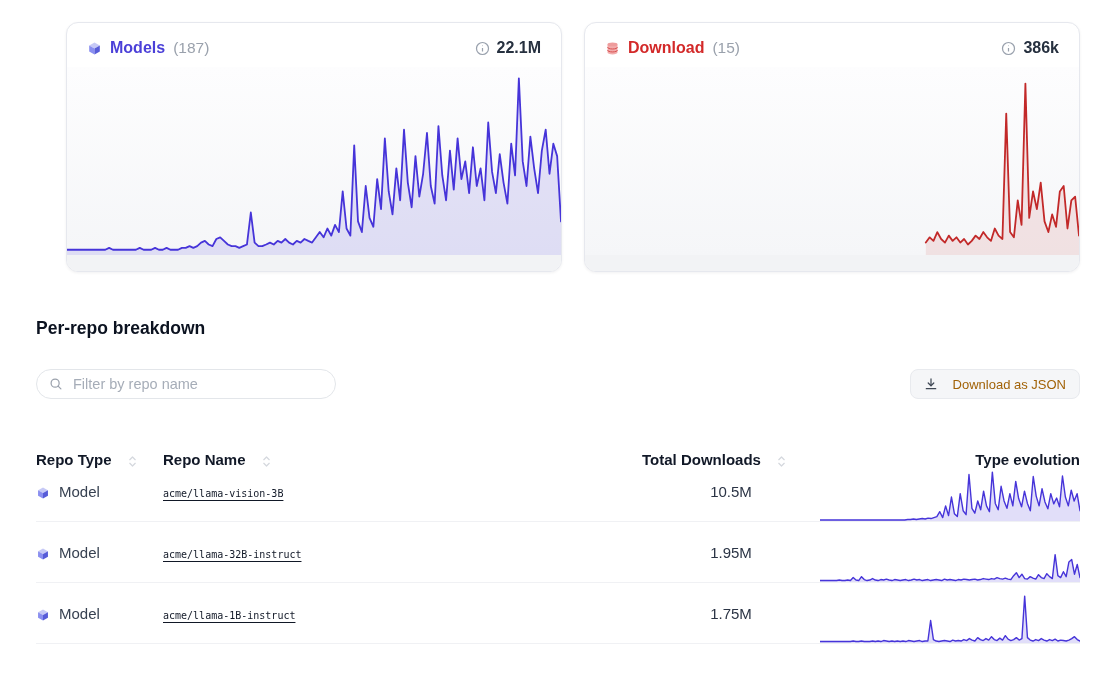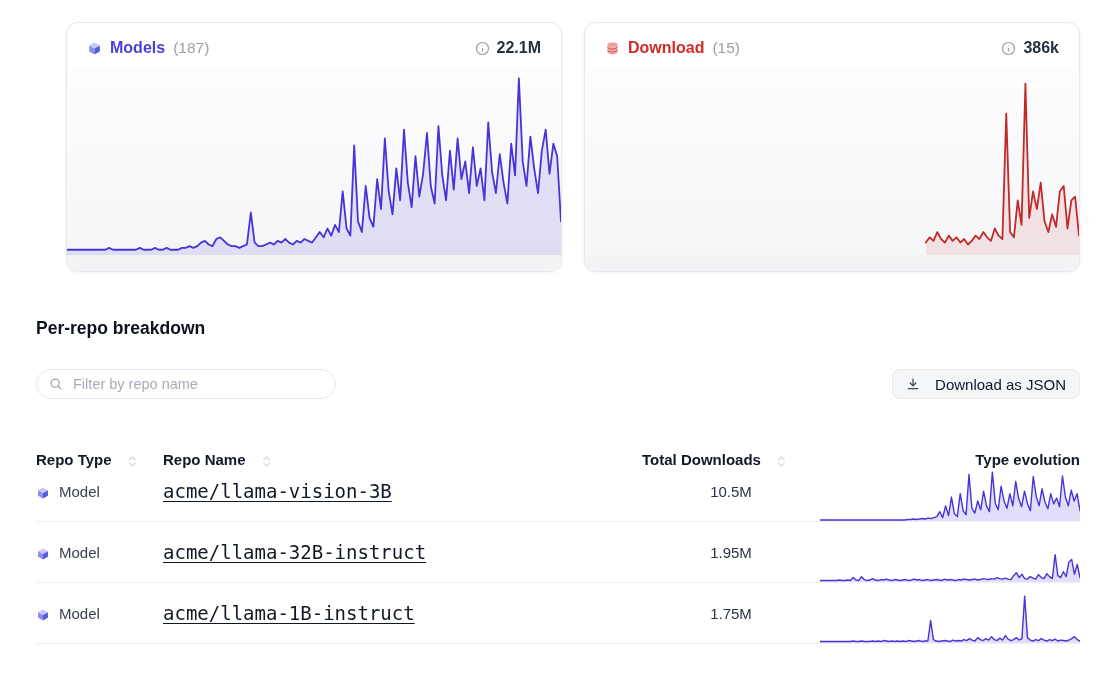--- a/index.html
+++ b/index.html
@@ -24,31 +24,31 @@
   
   .section-title{margin:46px 0 0;font-size:17.5px;font-weight:700;color:#0b1220;}
 
   
   .toolbar{margin-top:30px;display:flex;justify-content:space-between;align-items:center;}
   .filter{display:flex;align-items:center;gap:8px;width:300px;height:30px;border:1px solid #e3e6ea;
           border-radius:999px;padding:0 12px;box-sizing:border-box;background:#fff;}
   .filter input{border:none;outline:none;flex:1;font-size:14.5px;color:#374151;background:transparent;font-family:inherit;}
   .filter input::placeholder{color:#a6adb8;}
   .dl-btn{display:flex;align-items:center;gap:15px;height:30px;padding:0 13px;border-radius:8px;
-          border:1px solid #e8eaee;background:#f5f6f8;font-size:15px;color:#0f172a;font-family:inherit;cursor:pointer;}
+          border:1px solid #e8eaee;background:#f5f6f8;font-size:13px;color:#a16207;font-family:inherit;cursor:pointer;}
 
   
   .table{margin-top:28px;}
   .thead,.tr{display:grid;grid-template-columns:127px 479px 1fr 260px;align-items:center;}
   .thead{height:34px;font-weight:700;font-size:15px;color:#111827;}
   .th{display:flex;align-items:flex-end;gap:16px;cursor:pointer;margin-top:24px;}
   .th.right{justify-content:flex-end;cursor:default;}
   .tr{height:60px;border-bottom:1px solid #f0f1f4;font-size:15px;color:#374151;}
   .type-cell{display:flex;align-items:flex-end;gap:9px;}
-  .repo-link{font-family:"DejaVu Sans Mono","Liberation Mono",monospace;font-size:19px;color:#111827;
+  .repo-link{font-family:"DejaVu Sans Mono","Liberation Mono",monospace;font-size:10px;color:#111827;
              text-decoration:underline;text-underline-offset:3px;}
   .dl-cell{color:#2b3445;text-align:center;}
   .spark-cell{height:100%;display:flex;align-items:flex-end;justify-content:flex-end;}
   .spark-cell svg{width:260px;height:52px;display:block;}
   .icon{display:inline-flex;align-items:center;}
 </style>
 </head>
 <body>
 
 <div class="page">

